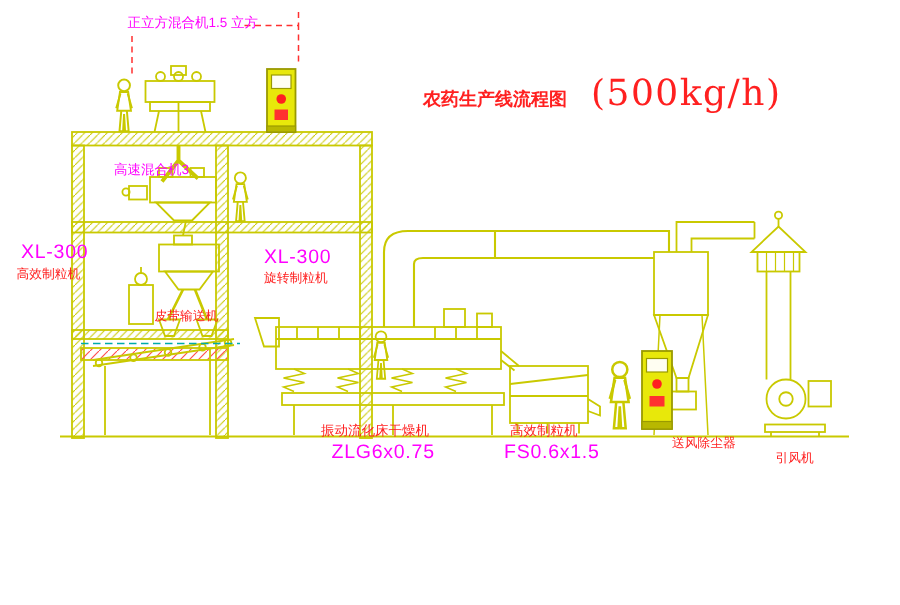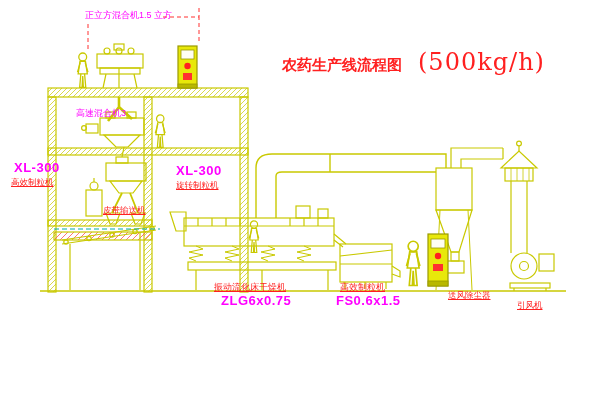--- a/index.html
+++ b/index.html
@@ -5,29 +5,29 @@
   html,body{margin:0;padding:0;}
   body{
     width:600px;height:403px;background:#ffffff;
     font-family:"Liberation Sans",sans-serif;
     position:relative;overflow:hidden;
   }
   .canvas{position:absolute;left:0;top:0;width:600px;height:403px;background:#fff;}
   svg{position:absolute;left:0;top:0;}
   .lbl{position:absolute;white-space:nowrap;line-height:1;}
   .magenta{color:#ff00ff;}
-  .red{color:#ff2020;text-decoration:underline;}
+  .red{color:#ff2020;}
   .sz9{font-size:9px;text-align:center;}
   .sz8{font-size:8.5px;}
-  .model{font-size:13px;color:#ff00ff;letter-spacing:.5px;font-weight:bold;}
+  .model{font-size:13px;color:#ff00ff;letter-spacing:.5px;font-weight:normal;}
   .title{
     position:absolute;left:282px;top:48px;color:#ff2020;
     display:flex;align-items:baseline;white-space:nowrap;
   }
-  .title .t1{font-size:15px;font-weight:bold;}
+  .title .t1{font-size:12px;font-weight:bold;}
   .title .t2{font-size:24px;font-family:"DejaVu Serif",serif;margin-left:16px;letter-spacing:1px;}
 </style>
 </head>
 <body>
 
 <div class="canvas">
 
   <svg width="600" height="403" viewBox="0 0 600 403">
     <defs>
       <pattern id="hatch" width="5" height="5" patternUnits="userSpaceOnUse">

